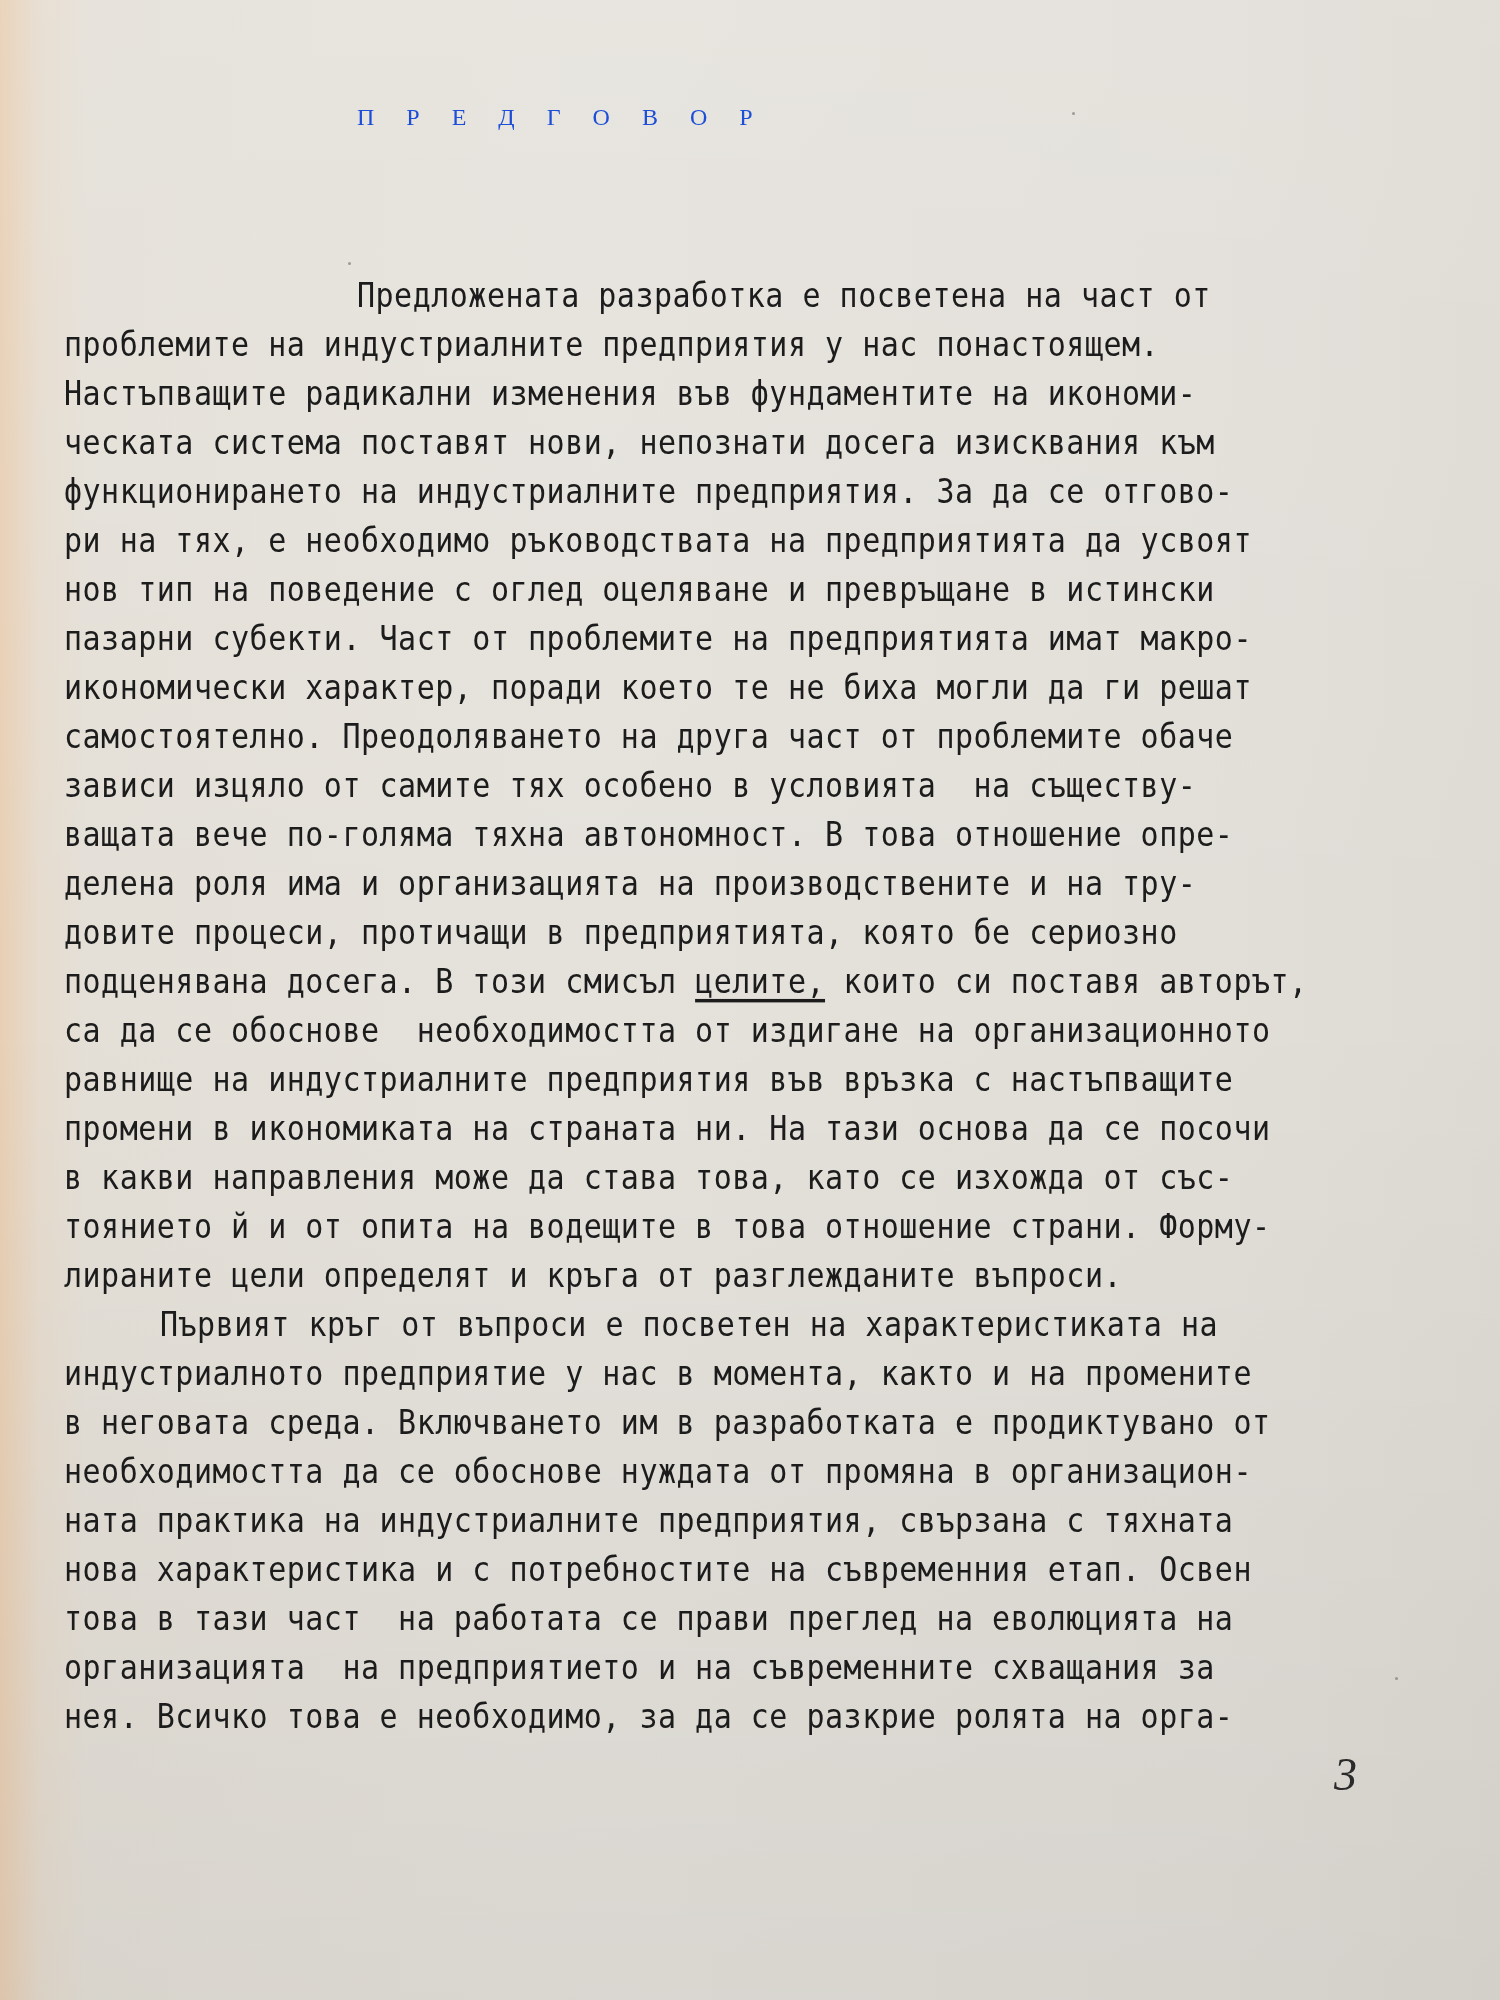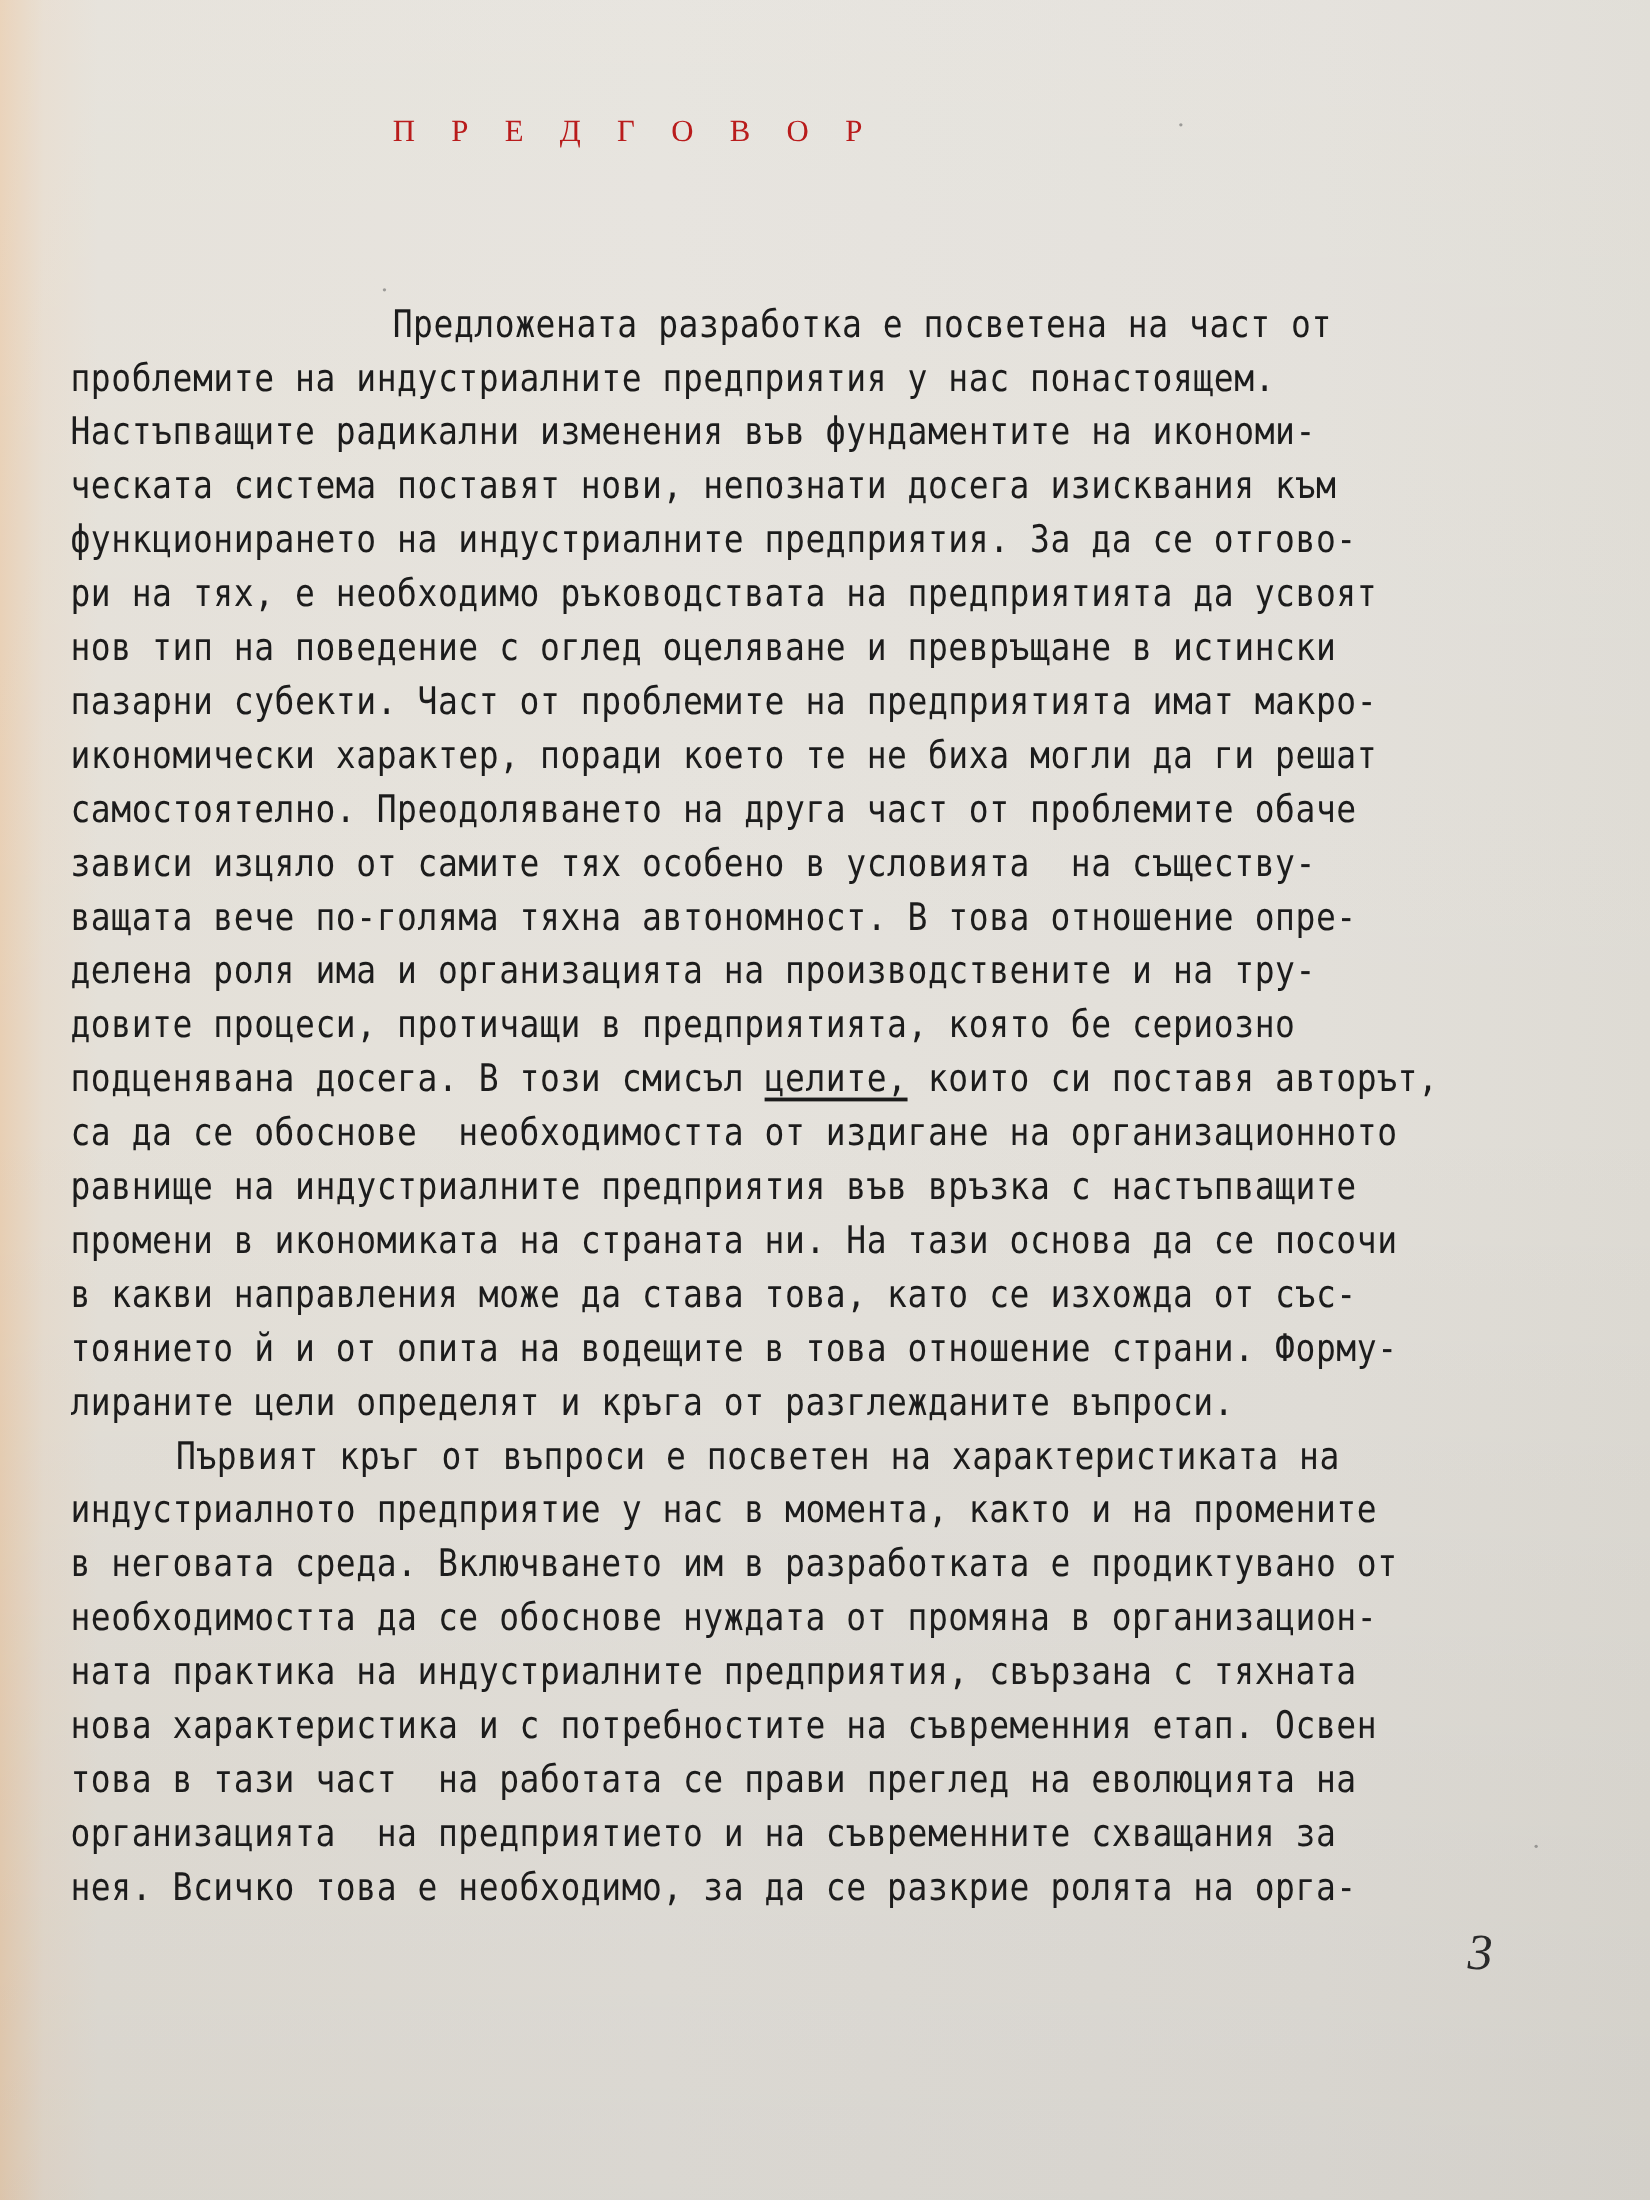--- a/index.html
+++ b/index.html
@@ -7,22 +7,22 @@
     width:1500px; height:2000px; overflow:hidden; position:relative;
     background: linear-gradient(90deg, #e8cfb4 0px, #e6dccf 40px, #e4e0d8 90px, #e5e2dc 600px, #e2dfd9 1200px, #dedbd4 1500px);
   }
   .page-shade {
     position:absolute; inset:0;
     background: linear-gradient(180deg, rgba(255,255,255,0.10) 0%, rgba(0,0,0,0.0) 50%, rgba(0,0,0,0.05) 100%);
     pointer-events:none;
   }
   .title {
     position:absolute; left:357px; top:104px;
-    font-family:"Liberation Serif", serif; font-size:28px; letter-spacing:13px;
-    color:#b91c1c;
+    font-family:"Liberation Serif", serif; font-size:24px; letter-spacing:13px;
+    color:#1d4ed8;
   }
   .line {
     position:absolute; left:64px; white-space:pre;
     font-family:"DejaVu Sans Mono", monospace; font-size:30px;
     letter-spacing:0.5px; color:#1c1c1c;
     transform: scaleY(1.15); transform-origin: left top;
   }
   .u { text-decoration: underline; text-underline-offset: 5px; }
   .pagenum {
     position:absolute; left:1334px; top:1748px;

